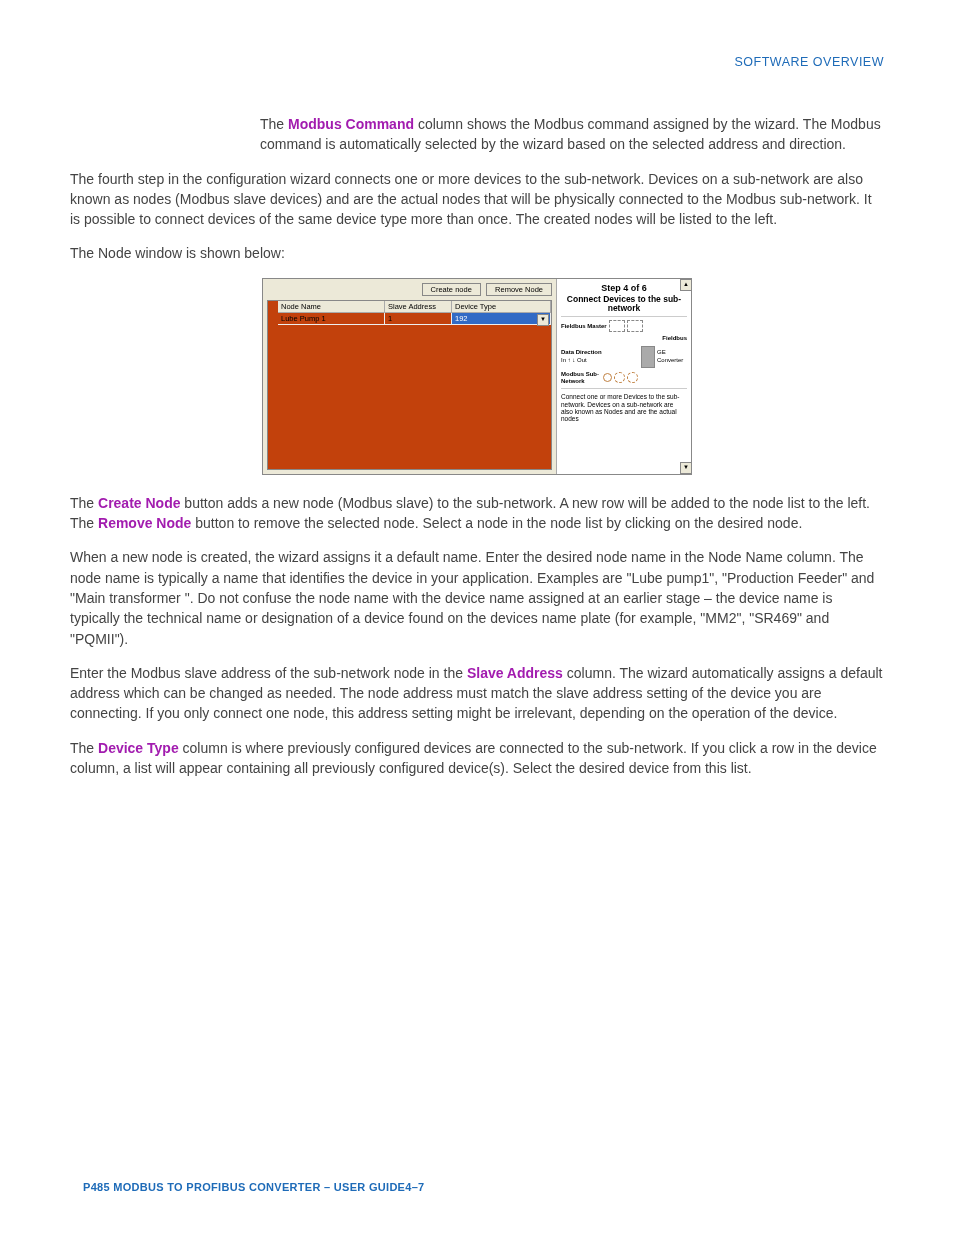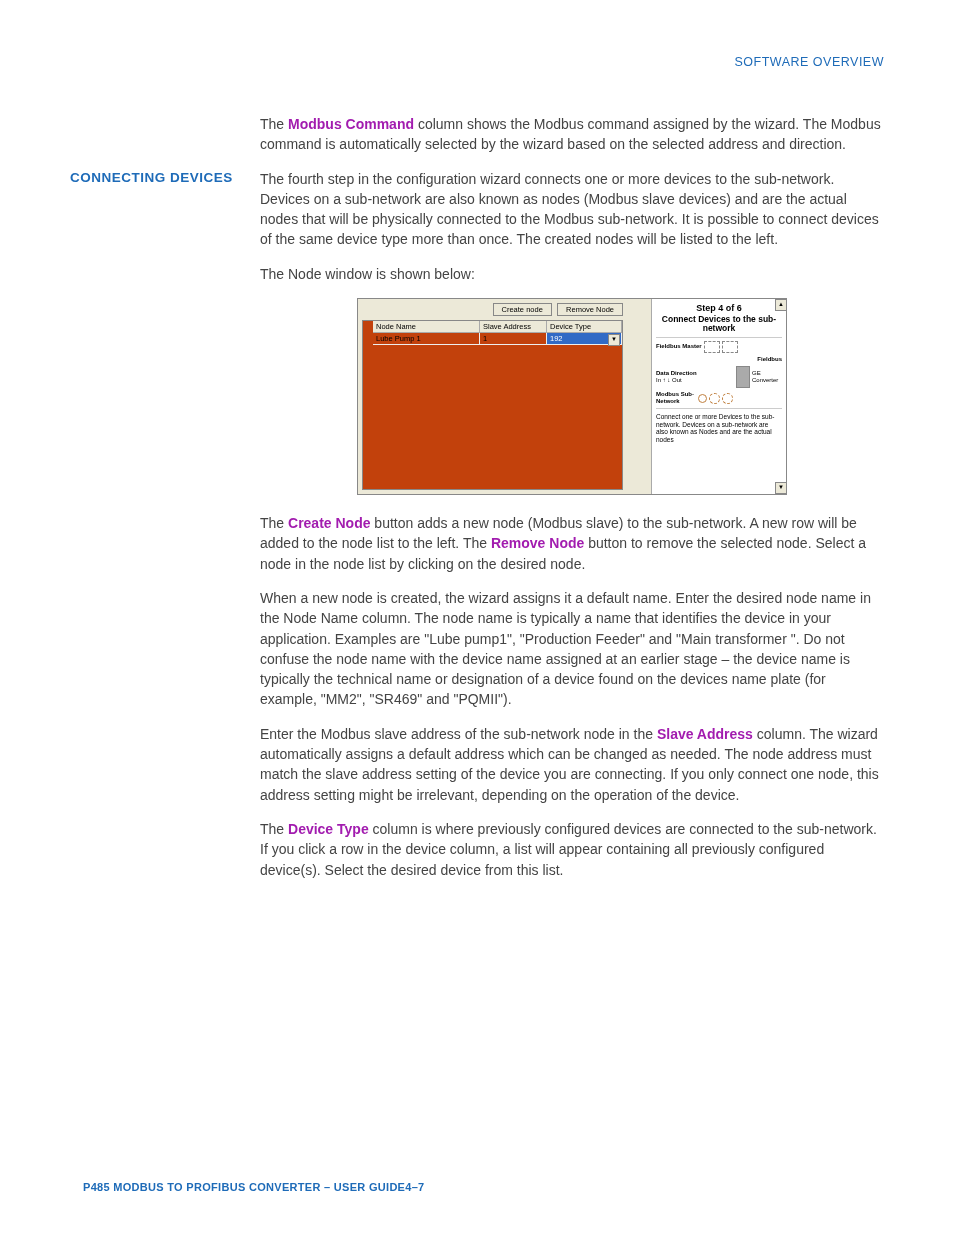--- a/index.html
+++ b/index.html
@@ -73,21 +73,20 @@
     font-size: 7px;
     width: 10px;
     height: 10px;
     text-align: center;
     line-height: 10px;
     border: 1px solid #888;
   }
   .win-body {
     display: flex;
     height: 195px;
-    gap: 24px;
   }
   .left-pane {
     flex: 1;
     background: #ece9d8;
     padding: 4px;
     display: flex;
     flex-direction: column;
   }
   .btn-row {
     text-align: right;
@@ -186,21 +185,20 @@
 <div class="page">
   <div class="header">SOFTWARE OVERVIEW</div>
 
   <div class="content">
     <div class="para">
       <span>The </span><span class="bold">Modbus Command</span><span> column shows the Modbus command assigned by the wizard. The Modbus command is automatically selected by the wizard based on the selected address and direction.</span>
     </div>
   </div>
 
   <div class="row">
-    <div class="side-label">CONNECTING DEVICES</div>
     <div style="flex:1">
       <div class="para">The fourth step in the configuration wizard connects one or more devices to the sub-network. Devices on a sub-network are also known as nodes (Modbus slave devices) and are the actual nodes that will be physically connected to the Modbus sub-network. It is possible to connect devices of the same device type more than once. The created nodes will be listed to the left.</div>
       <div class="para">The Node window is shown below:</div>
 
       <div class="screenshot">
         <div class="win">
           <div class="win-body">
             <div class="left-pane">
               <div class="btn-row">
                 <span class="winbtn">Create node</span>

